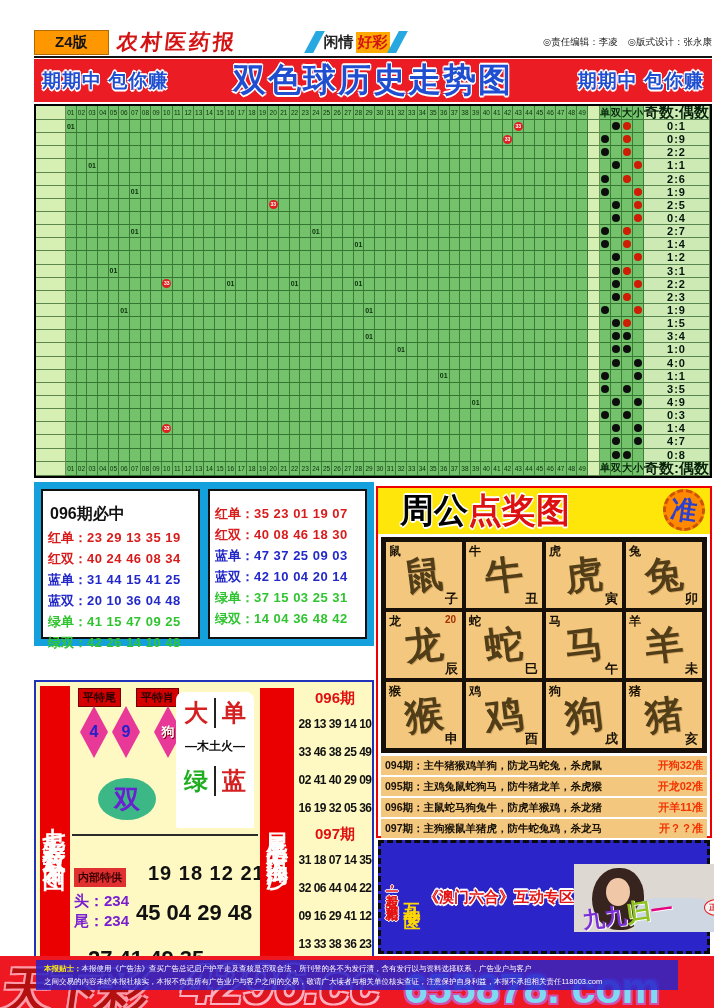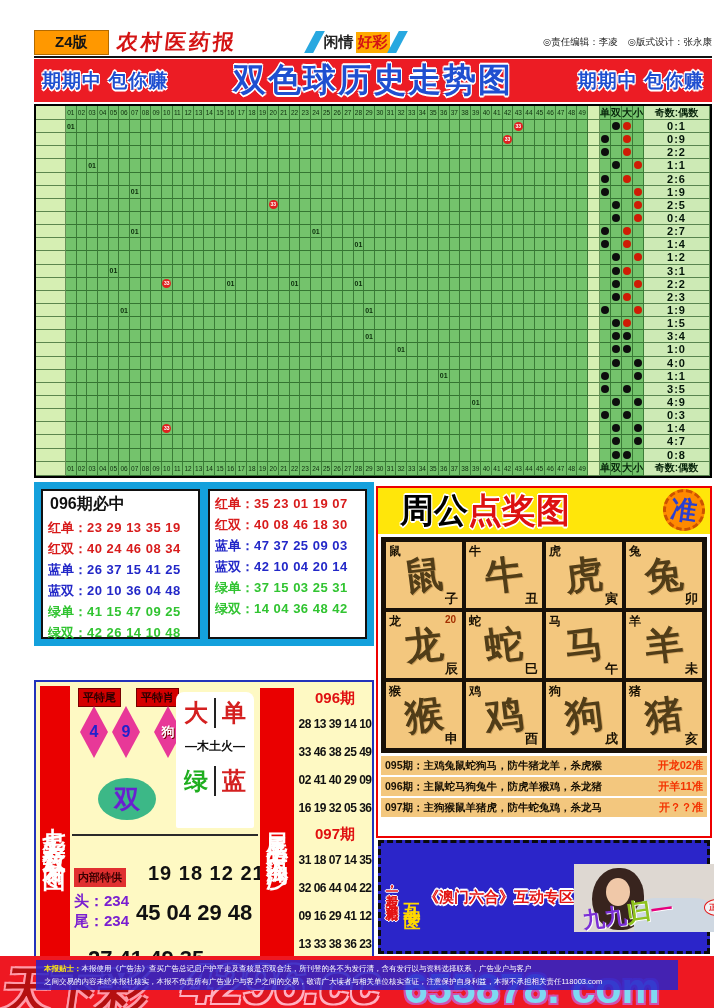--- a/index.html
+++ b/index.html
@@ -27,31 +27,31 @@
   
   .chart{left:34px;top:104px;width:678px;height:374px;background:#74c36c;border:2px solid #000;box-sizing:border-box;overflow:hidden;}
   .trow{display:grid;grid-template-columns:30px repeat(49,1fr) 12px repeat(4,11px) 66px;height:13.15px;}
   .trow.hd{height:14px;}
   .c{border-right:1px solid rgba(12,66,12,.55);border-bottom:1px solid rgba(12,66,12,.6);position:relative;
      display:flex;align-items:center;justify-content:center;overflow:hidden;}
   .c.light{background:#d6efb3;}
   .c.ratio{background:#cdeab5;}
   .hcell{font-size:6.5px;color:#0e2e0e;}
   .hcell2{font-size:10px;font-weight:bold;color:#06230a;}
-  .hratio{font-size:10px;font-weight:bold;color:#06230a;}
+  .hratio{font-size:15px;font-weight:bold;color:#06230a;}
   .mark01{font-size:7px;font-weight:bold;color:#0b2d0b;}
   .mcircle{width:9px;height:9px;border-radius:50%;background:#e02020;color:#fff;font-size:5px;line-height:9px;text-align:center;font-weight:bold;}
   .dot{width:8px;height:8px;border-radius:50%;}
   .dot.black{background:#0d0d0d;}
   .dot.red{background:#cf1c05;}
   .rtxt{font-size:11px;font-weight:bold;color:#04160a;letter-spacing:1px;}
 
   
   .picks{left:34px;top:482px;width:340px;height:164px;background:#14a0dc;display:flex;gap:8px;padding:7px;box-sizing:border-box;}
-  .pickbox{flex:1;background:#fff;border:2px solid #111;padding:2px 5px;box-sizing:border-box;}
+  .pickbox{flex:1;background:#fff;border:2px solid #111;padding:12px 5px;box-sizing:border-box;}
   .picktitle{font-size:16px;font-weight:bold;color:#111;margin:1px 0 2px 2px;}
   .pickrow{font-size:13px;font-weight:bold;white-space:nowrap;line-height:21px;}
   .pr-red{color:#d81c1c;} .pr-blue{color:#2328c8;} .pr-green{color:#31c431;}
   .pickrow .vals{letter-spacing:.5px;}
 
   
   .zg{left:376px;top:486px;width:336px;height:352px;border:2px solid #e00;background:#fff;box-sizing:border-box;}
   .zg-banner{height:46px;background:#ffe60a;display:flex;align-items:center;position:relative;}
   .zg-title{font-size:34px;font-weight:bold;margin-left:22px;white-space:nowrap;}
   .zg-title .t-blue{color:#000000;} .zg-title .t-red{color:#dd1111;}
@@ -1985,21 +1985,21 @@
         <div class="c hcell2">小</div>
         <div class="c ratio hratio">奇数:偶数</div>
       </div>
     </div>
 
   <div class="abs picks">
       <div class="pickbox">
         <div class="picktitle">096期必中</div>
         <div class="pickrow pr-red"><span>红单：</span><span class="vals">23 29 13 35 19</span></div>
         <div class="pickrow pr-red"><span>红双：</span><span class="vals">40 24 46 08 34</span></div>
-        <div class="pickrow pr-blue"><span>蓝单：</span><span class="vals">26 37 15 41 25</span></div>
+        <div class="pickrow pr-blue"><span>蓝单：</span><span class="vals">31 44 15 41 25</span></div>
         <div class="pickrow pr-blue"><span>蓝双：</span><span class="vals">20 10 36 04 48</span></div>
         <div class="pickrow pr-green"><span>绿单：</span><span class="vals">41 15 47 09 25</span></div>
         <div class="pickrow pr-green"><span>绿双：</span><span class="vals">42 26 14 10 48</span></div>
       </div>
       <div class="pickbox">
         <div class="pickrow pr-red"><span>红单：</span><span class="vals">35 23 01 19 07</span></div>
         <div class="pickrow pr-red"><span>红双：</span><span class="vals">40 08 46 18 30</span></div>
         <div class="pickrow pr-blue"><span>蓝单：</span><span class="vals">47 37 25 09 03</span></div>
         <div class="pickrow pr-blue"><span>蓝双：</span><span class="vals">42 10 04 20 14</span></div>
         <div class="pickrow pr-green"><span>绿单：</span><span class="vals">37 15 03 25 31</span></div>
@@ -2071,20 +2071,25 @@
           <span class="z-name">狗</span>
           <span class="z-branch">戌</span>
         </div>
         <div class="zcell">
           <span class="z-art">猪</span>
           <span class="z-name">猪</span>
           <span class="z-branch">亥</span>
         </div>
       </div>
     <div class="zg-preds">
+        <div class="predrow">
+          <span>094期：</span>
+          <span>主牛猪猴鸡羊狗，防龙马蛇兔，杀虎鼠</span>
+          <span class="predres">开狗32准</span>
+        </div>
         <div class="predrow">
           <span>095期：</span>
           <span>主鸡兔鼠蛇狗马，防牛猪龙羊，杀虎猴</span>
           <span class="predres">开龙02准</span>
         </div>
         <div class="predrow">
           <span>096期：</span>
           <span>主鼠蛇马狗兔牛，防虎羊猴鸡，杀龙猪</span>
           <span class="predres">开羊11准</span>
         </div>

